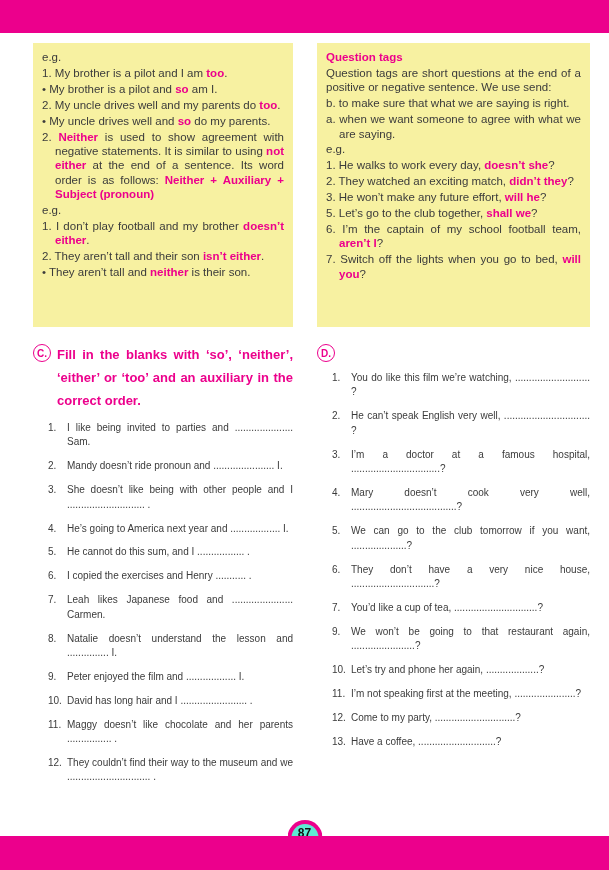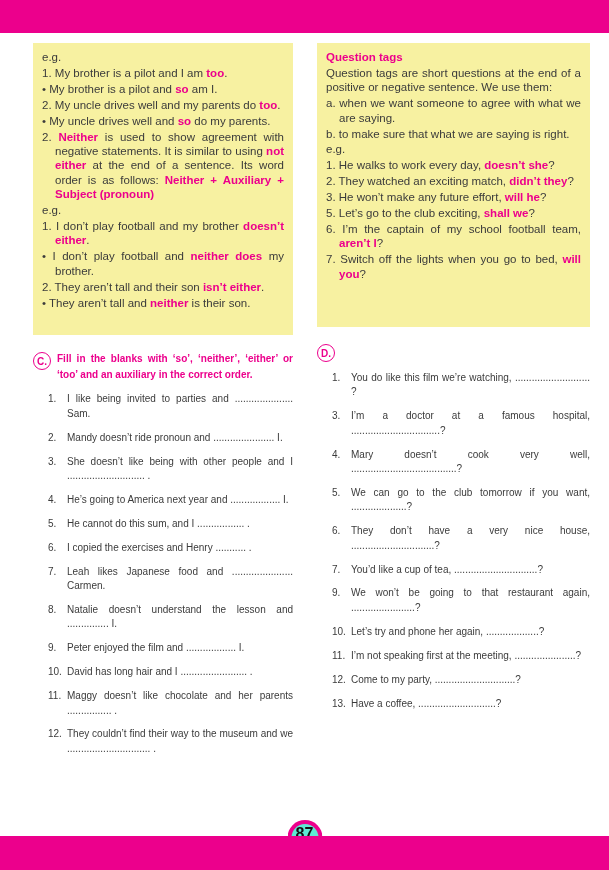--- a/index.html
+++ b/index.html
@@ -31,37 +31,37 @@
   .hl { color:var(--accent); font-weight:bold; }
 
   .sec-head { display:flex; gap:6px; margin:16px 0 9px 0; align-items:flex-start; }
   .sec-letter {
     flex:0 0 auto; width:16px; height:16px; margin-top:1px;
     border:1.6px solid var(--accent); border-radius:50%;
     color:var(--accent); font-weight:bold; font-size:10px;
     display:flex; align-items:center; justify-content:center;
   }
   .sec-title {
-    color:var(--accent); font-weight:bold; font-size:10px; line-height:16px;
+    color:var(--accent); font-weight:bold; font-size:13px; line-height:23px;
     text-align:justify;
   }
 
   .ex-list { margin-left:15px; }
   .ex-item {
     font-size:10px; line-height:14.4px; text-align:justify;
     padding-left:19px; text-indent:-19px; margin-bottom:9.5px;
   }
   .ex-item .num { display:inline-block; width:19px; text-indent:0; }
 
   .page-badge {
     position:absolute; bottom:30px; left:50%; transform:translateX(-50%);
     width:27px; height:16px; background:#5eead4;
     border:4.5px solid var(--accent); border-bottom:none;
     border-radius:20px 20px 0 0;
-    text-align:center; font-weight:bold; font-size:16px; color:#111;
+    text-align:center; font-weight:bold; font-size:12px; color:#111;
     line-height:19px;
   }
 </style>
 </head>
 <body>
 
 <div class="page">
   <div class="top-bar"></div>
 
   <div class="content">
@@ -79,21 +79,20 @@
             <div class="note-line"><span>2. </span><span>My uncle drives well and my parents do </span><span class="hl">too</span><span>.</span></div>
 
             <div class="note-line"><span>•  </span><span>My uncle drives well and </span><span class="hl">so</span><span> do my parents.</span></div>
 
             <div class="note-line"><span>2. </span><span class="hl">Neither</span><span> is used to show agreement with negative statements. It is similar to using </span><span class="hl">not either</span><span> at the end of a sentence. Its word order is as follows: </span><span class="hl">Neither + Auxiliary + Subject  (pronoun)</span></div>
 
             <div class="note-line flush"><span>e.g.</span></div>
 
             <div class="note-line"><span>1. </span><span>I don’t play football and my brother </span><span class="hl">doesn’t either</span><span>.</span></div>
 
-            <div class="note-line"><span>•  </span><span>I don’t play football and </span><span class="hl">neither does</span><span> my brother.</span></div>
 
             <div class="note-line"><span>2. </span><span>They aren’t tall and their son </span><span class="hl">isn’t either</span><span>.</span></div>
 
             <div class="note-line"><span>•  </span><span>They aren’t tall and </span><span class="hl">neither</span><span> is their son.</span></div>
           </div>
       </div>
 
       <div class="sec-head">
         <span class="sec-letter">C.</span>
         <span class="sec-title">Fill in the blanks with ‘so’, ‘neither’, ‘either’ or ‘too’ and an auxiliary in the correct  order.</span>
@@ -126,51 +125,52 @@
           <div class="ex-item"><span class="num">12.</span><span>They couldn’t find their way to the museum and we .............................. .</span></div>
         </div>
     </div>
 
     <div class="col-right">
       <div class="note">
         <div>
 
             <div class="note-line flush"><span class="hl">Question tags</span></div>
 
-            <div class="note-line flush"><span>Question tags are short questions at the end of a positive or negative sentence. We use them:</span></div>
+            <div class="note-line flush"><span>Question tags are short questions at the end of a positive or negative sentence. We use send:</span></div>
+
+            <div class="note-line"><span>b. </span><span>to make sure that what we are saying is right.</span></div>
 
             <div class="note-line"><span>a. </span><span>when we want someone to agree with what we are saying.</span></div>
-
-            <div class="note-line"><span>b. </span><span>to make sure that what we are saying is right.</span></div>
 
             <div class="note-line flush"><span>e.g.</span></div>
 
             <div class="note-line"><span>1. </span><span>He walks to work every day, </span><span class="hl">doesn’t she</span><span>?</span></div>
 
             <div class="note-line"><span>2. </span><span>They watched an exciting match, </span><span class="hl">didn’t they</span><span>?</span></div>
 
             <div class="note-line"><span>3. </span><span>He won’t make any future effort, </span><span class="hl">will he</span><span>?</span></div>
 
 
-            <div class="note-line"><span>5. </span><span>Let’s go to the club exciting, </span><span class="hl">shall we</span><span>?</span></div>
+            <div class="note-line"><span>5. </span><span>Let’s go to the club together, </span><span class="hl">shall we</span><span>?</span></div>
 
             <div class="note-line"><span>6. </span><span>I’m the captain of my school football team, </span><span class="hl">aren’t I</span><span>?</span></div>
 
             <div class="note-line"><span>7. </span><span>Switch off the lights when you go to bed, </span><span class="hl">will  you</span><span>?</span></div>
           </div>
       </div>
 
       <div class="sec-head">
         <span class="sec-letter">D.</span>
       </div>
 
       <div class="ex-list">
 
           <div class="ex-item"><span class="num">1.</span><span>You do like this film we’re watching, ........................... ?</span></div>
 
+          <div class="ex-item"><span class="num">2.</span><span>He can’t speak English very well, ............................... ?</span></div>
 
           <div class="ex-item"><span class="num">3.</span><span>I’m a doctor at a famous hospital, ................................?</span></div>
 
           <div class="ex-item"><span class="num">4.</span><span>Mary doesn’t cook very well, ......................................?</span></div>
 
           <div class="ex-item"><span class="num">5.</span><span>We can go to the club tomorrow if you want, ....................?</span></div>
 
           <div class="ex-item"><span class="num">6.</span><span>They don’t have a very nice house, ..............................?</span></div>
 
           <div class="ex-item"><span class="num">7.</span><span>You’d like a cup of tea, ..............................?</span></div>

